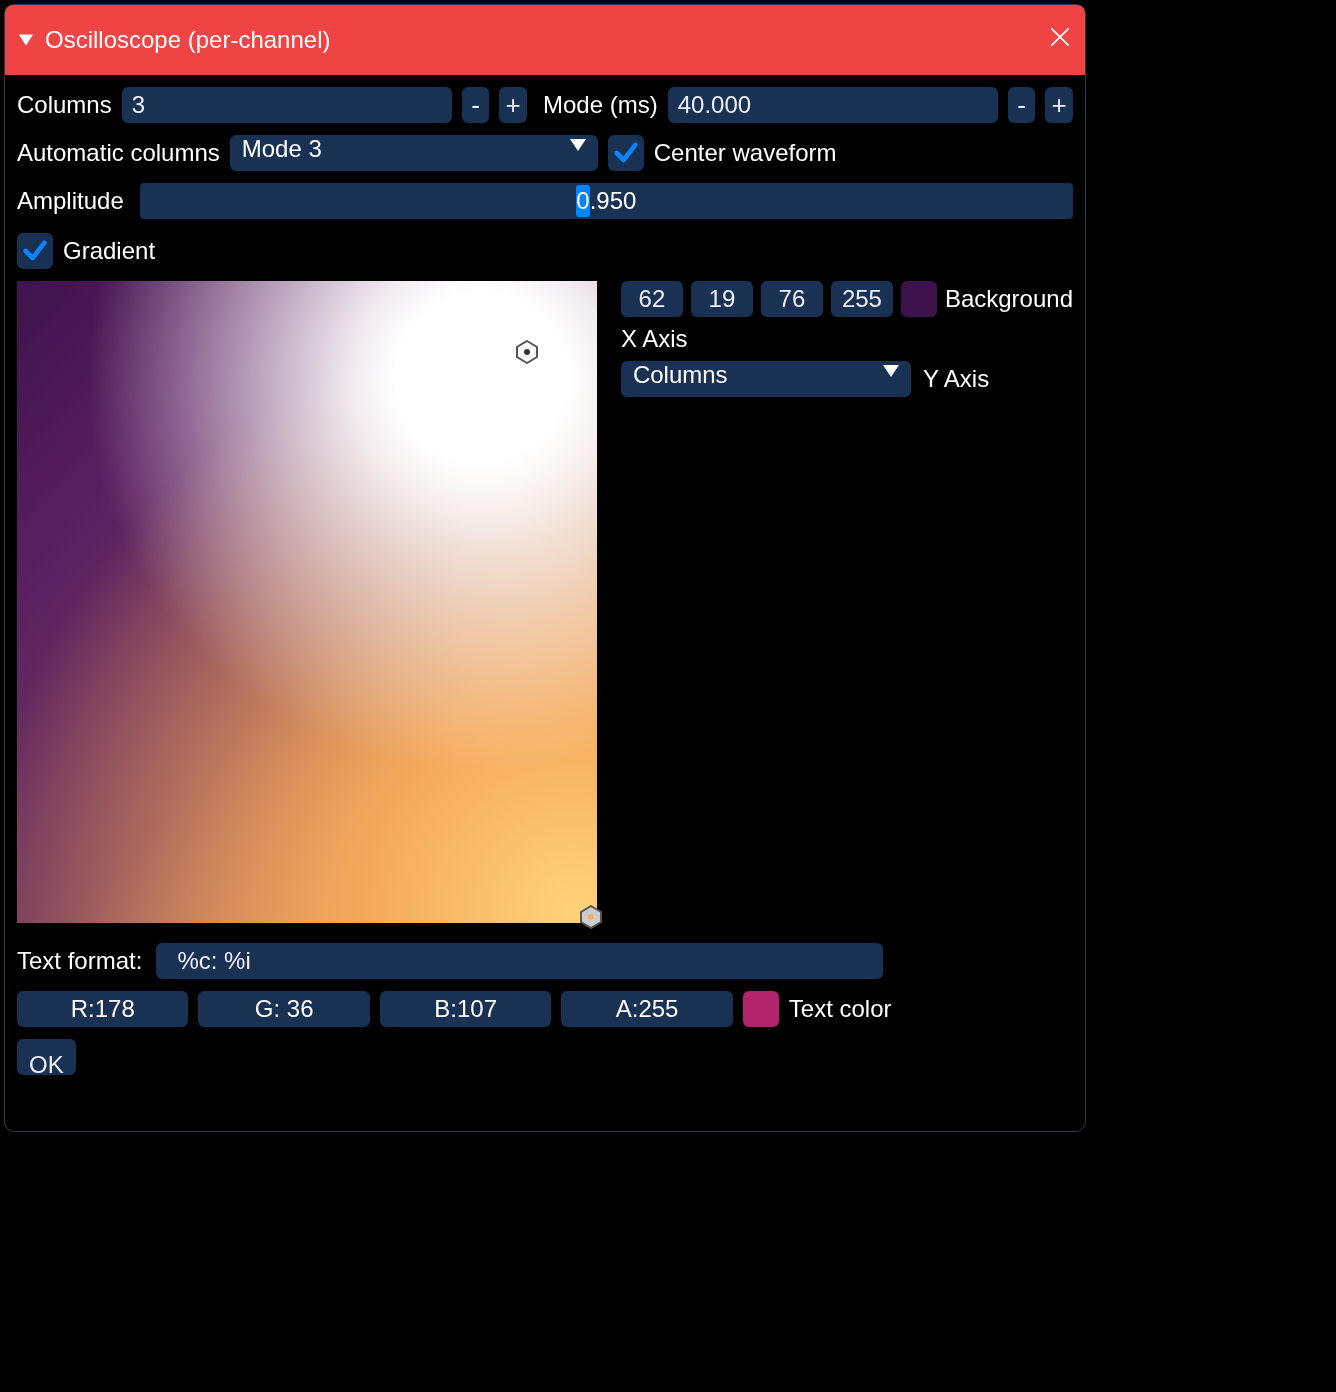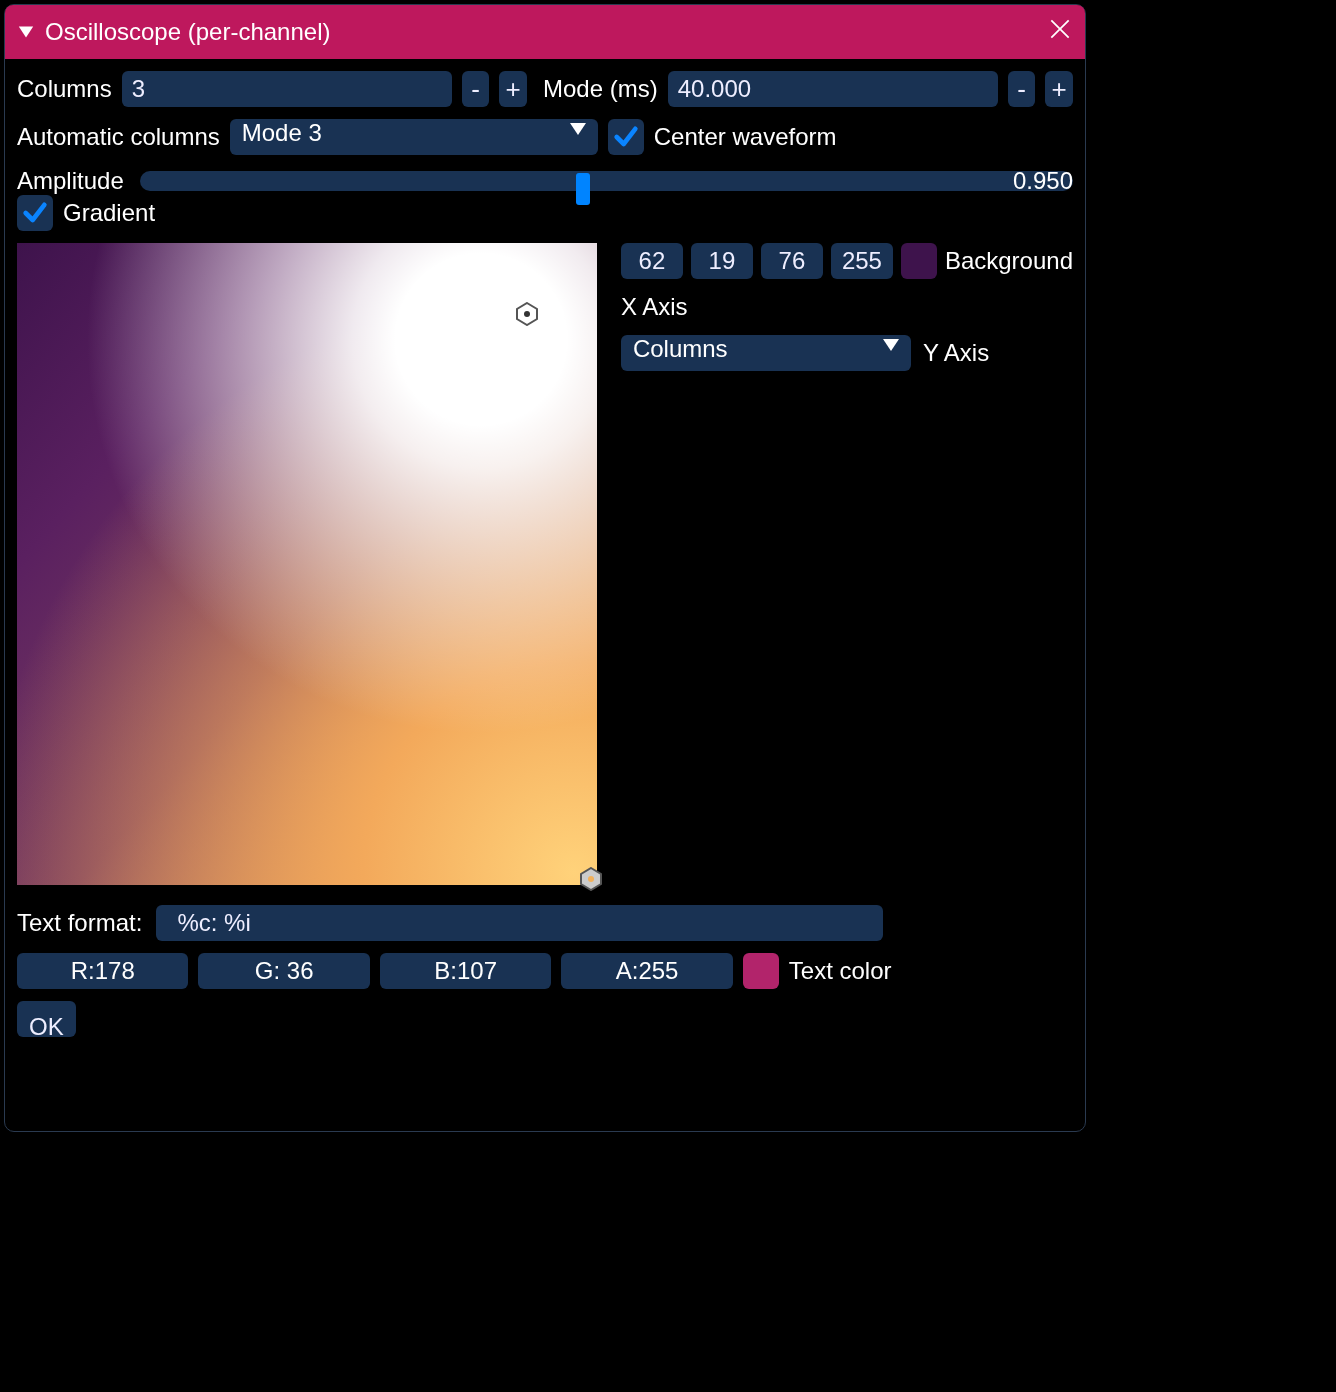--- a/index.html
+++ b/index.html
@@ -1,42 +1,42 @@
 <!DOCTYPE html>
 <html><head>
 <meta charset="utf-8">
 <style>
 html,body{margin:0;padding:0;background:#000;font-family:-apple-system,BlinkMacSystemFont,"Segoe UI",Arial,sans-serif}
 .window{width:1080px;height:1126px;background:#000;border:1px solid #2a3a50;border-radius:10px;margin:4px;position:relative;color:#fff;font-size:24px}
-.titlebar{height:38px;background:#be185d;border-radius:8px 8px 0 0;display:flex;align-items:center;padding:8px 12px}
+.titlebar{height:38px;background:#ef4444;border-radius:8px 8px 0 0;display:flex;align-items:center;padding:16px 12px}
 .titlebar .tri{margin-right:10px}
 .close-x{margin-left:auto;cursor:pointer}
 .content{padding:12px 12px 12px 12px}
 .row{display:flex;align-items:center;gap:10px;margin-bottom:12px}
 .label{white-space:nowrap}
 .numinput{background:#193253;border:none;border-radius:6px;color:#eef;height:36px;padding:0 10px;font-size:24px;text-align:left}
 .numinput.wide{flex:1}
 .sqbtn{width:36px;height:36px;background:#193253;border:none;border-radius:6px;color:#eef;font-size:26px;line-height:30px;text-align:center;cursor:pointer}
 .select{position:relative;background:#193253;border-radius:6px;height:36px;display:flex;align-items:flex-start;padding:0 44px 0 12px;cursor:pointer}
 .select .tri-down{position:absolute;right:10px}
 .checkbox{width:36px;height:36px;border-radius:6px;background:#193253;display:flex;align-items:center;justify-content:center;cursor:pointer}
 .check-svg{width:28px;height:28px}
-.amp-row{display:flex;align-items:center;gap:16px;margin-bottom:0}
-.amp-track{flex:1;height:20px;background:#193253;border-radius:12px;position:relative;display:flex;align-items:center;justify-content:flex-end;cursor:pointer}
+.amp-row{display:flex;align-items:center;gap:16px;margin-bottom:14px}
+.amp-track{flex:1;height:36px;background:#193253;border-radius:4px;position:relative;display:flex;align-items:center;justify-content:center;cursor:pointer}
 .amp-caret{position:absolute;width:14px;height:32px;background:#0084ff;border-radius:3px;top:2px}
 .gradient-area{display:flex;gap:24px;align-items:flex-start}
 .gradient-pic{width:642px;height:642px;position:relative;border-radius:2px;overflow:visible;cursor:crosshair}
 .gradient-pic .grad{position:absolute;inset:0;background:
   radial-gradient(circle at 80% 15%, #ffffff 0%, #fff 12%, rgba(255,255,255,0.9) 18%, rgba(235,200,230,0.0) 55%),
   radial-gradient(circle at 96% 98%, #ffd27a 0%, #f3a95b 25%, rgba(200,120,90,0.0) 70%),
   linear-gradient(to bottom right, #3e134c 0%, #5a2060 25%, #7b3e5f 55%, #c4805a 80%, #f4b26a 100%)
 }
 .hex-handle{position:absolute;width:24px;height:24px;pointer-events:auto;cursor:grab}
 .hex-handle svg{width:24px;height:24px}
-.right-panel{display:flex;flex-direction:column;gap:14px}
+.right-panel{display:flex;flex-direction:column;gap:8px}
 .rgba-row{display:flex;align-items:center;gap:8px}
 .rgba-box{background:#193253;border-radius:6px;color:#eef;height:36px;min-width:42px;padding:0 10px;display:flex;align-items:center;justify-content:center;font-size:24px;cursor:pointer}
 .swatch{width:36px;height:36px;border-radius:6px}
 .axis-row{display:flex;align-items:center;gap:12px}
 .axis-select{width:234px}
 .text-row{display:flex;align-items:center;gap:14px;margin-top:20px}
 .txtinput{flex:1;background:#193253;border:none;border-radius:6px;color:#eef;height:36px;padding:0 12px;font-size:24px;text-align:left}
 .color-row{display:flex;align-items:center;gap:10px;margin-top:12px}
 .chan{flex:1;background:#193253;border-radius:6px;height:36px;display:flex;align-items:center;justify-content:center;cursor:pointer}
 .ok-row{margin-top:12px}

